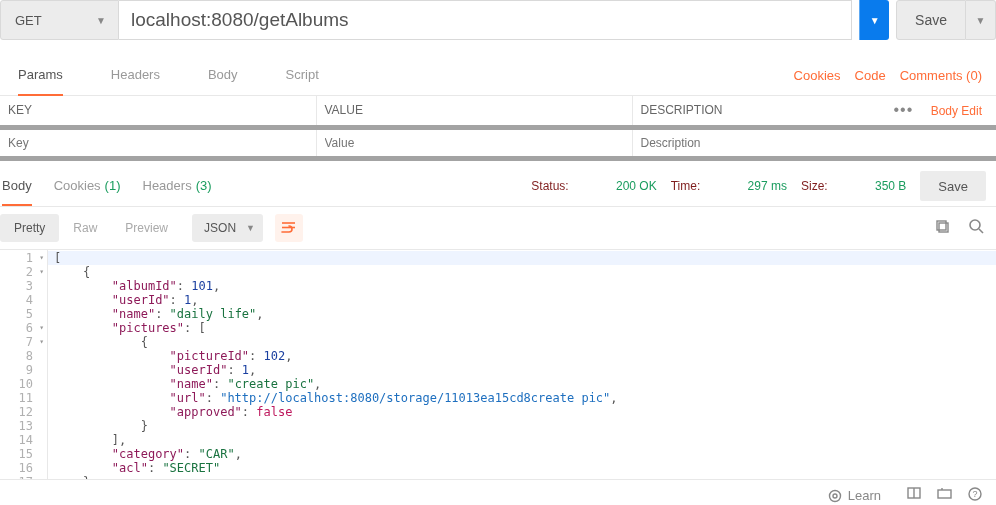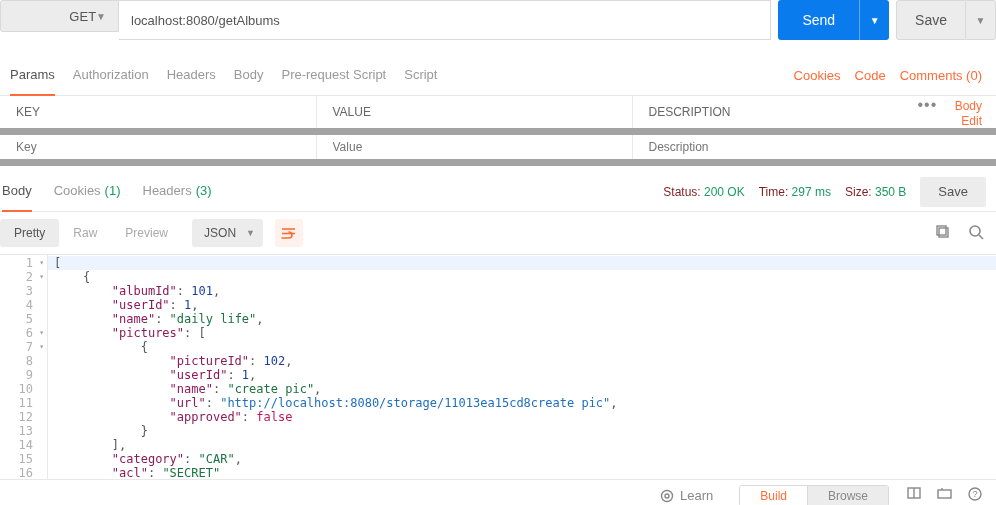--- a/index.html
+++ b/index.html
@@ -15,40 +15,40 @@
   }
 
   
   .request-row {
     display: flex;
     height: 40px;
     padding: 0;
   }
   .method-select {
     width: 119px;
-    height: 32px;
+    height: 40px;
     background: #ececec;
     border: 1px solid #d9d9d9;
     border-radius: 3px 0 0 3px;
     display: flex;
     align-items: center;
-    justify-content: flex-end;
+    justify-content: space-between;
     padding: 0 12px 0 14px;
     font-size: 13px;
     color: #555;
     cursor: pointer;
   }
   .method-select .arrow { font-size: 10px; color: #888; }
   .url-input {
     flex: 1;
     height: 40px;
     border: 1px solid #d9d9d9;
     border-left: none;
     padding: 0 12px;
-    font-size: 13px;
+    font-size: 19px;
     font-family: inherit;
     color: #555;
     outline: none;
   }
   .send-split {
     display: flex;
     margin-left: 7px;
   }
   .send-btn {
     background: #097bed;
@@ -102,22 +102,23 @@
     display: flex;
     align-items: center;
     justify-content: space-between;
     height: 40px;
     margin-top: 16px;
     border-bottom: 1px solid #e8e8e8;
     padding: 0 2px;
   }
   .req-tabs {
     display: flex;
-    gap: 18px;
+    gap: 48px;
     padding-left: 8px;
+    margin-left: 8px;
   }
   .req-tab {
     font-size: 13px;
     color: #999;
     height: 40px;
     display: flex;
     align-items: center;
     border-bottom: 2px solid transparent;
     cursor: pointer;
   }
@@ -137,23 +138,23 @@
   }
 
   
   .params-table {
     width: 100%;
     border-collapse: collapse;
   }
   .params-table th, .params-table td {
     text-align: left;
     font-weight: normal;
-    border-bottom: 7px solid #a3a3a3;
+    border-bottom: 5px solid #a3a3a3;
     height: 31px;
-    padding: 0 0 0 16px;
+    padding: 0 0 0 8px;
     font-size: 12px;
     color: #666;
   }
   .params-table th {
     color: #666;
     font-size: 12px;
   }
   .col-key { width: 316px; }
   .col-val { width: 316px; border-left: 1px solid #e8e8e8; }
   .col-desc {  border-left:1px solid #e8e8e8;margin-left:32px;}
@@ -195,21 +196,21 @@
   .tab-count { color: #1a9c5e; }
   .resp-right {
     display: flex;
     align-items: center;
     gap: 14px;
     padding-right: 10px;
     font-size: 12px;
     color: #888;
   }
   .resp-right .lbl { color: #7f1d1d; }
-  .resp-right .val { color: #1a9c5e; }
+  .resp-right .val { color: #1a9c5e; margin-left: 44px; }
   .resp-btn {
     background: #ececec;
     border: none;
     height: 30px;
     padding: 0 18px;
     font-size: 13px;
     color: #555;
     cursor: pointer;
     border-radius: 2px;
   }
@@ -333,36 +334,33 @@
 </head>
 <body>
 
 <div class="request-row">
   <div class="method-select">
     <span>GET</span>
     <span class="arrow">▼</span>
   </div>
   <input class="url-input" value="localhost:8080/getAlbums" style="">
   <div class="send-split">
-    <button class="send-btn">Send</button>
     <button class="send-caret">▼</button>
   </div>
   <div class="save-split">
     <button class="save-btn">Save</button>
     <button class="save-caret">▼</button>
   </div>
 </div>
 
 <div class="req-tabs-row">
   <div class="req-tabs">
     <div class="req-tab active">Params</div>
-    <div class="req-tab">Authorization</div>
     <div class="req-tab">Headers</div>
     <div class="req-tab">Body</div>
-    <div class="req-tab">Pre-request Script</div>
     <div class="req-tab">Script</div>
   </div>
   <div class="req-links">
     <a href="#">Cookies</a>
     <a href="#">Code</a>
     <a href="#">Comments (0)</a>
   </div>
 </div>
 
 <table class="params-table">
@@ -463,24 +461,20 @@
 </div>
 
 <div class="footer">
   <div class="footer-mid">
     <svg width="14" height="14" viewBox="0 0 14 14" fill="none" stroke="#888" stroke-width="1.4">
         <circle cx="7" cy="7" r="5.5"></circle>
         <circle cx="7" cy="7" r="2"></circle>
       </svg>
     <span>Learn</span>
   </div>
-  <div class="footer-seg">
-    <button class="active">Build</button>
-    <button>Browse</button>
-  </div>
   <div class="footer-icons">
     <span><svg width="14" height="12" viewBox="0 0 14 12" fill="none" stroke="#888" stroke-width="1.4">
           <rect x="1" y="1" width="12" height="10"></rect>
           <line x1="7" y1="1" x2="7" y2="11"></line>
         </svg></span>
     <span><svg width="15" height="12" viewBox="0 0 15 12" fill="none" stroke="#888" stroke-width="1.4">
           <rect x="1" y="3" width="13" height="8"></rect>
           <line x1="5" y1="3" x2="5" y2="1"></line>
         </svg></span>
     <span><svg width="14" height="14" viewBox="0 0 14 14" fill="none" stroke="#888" stroke-width="1.4">

